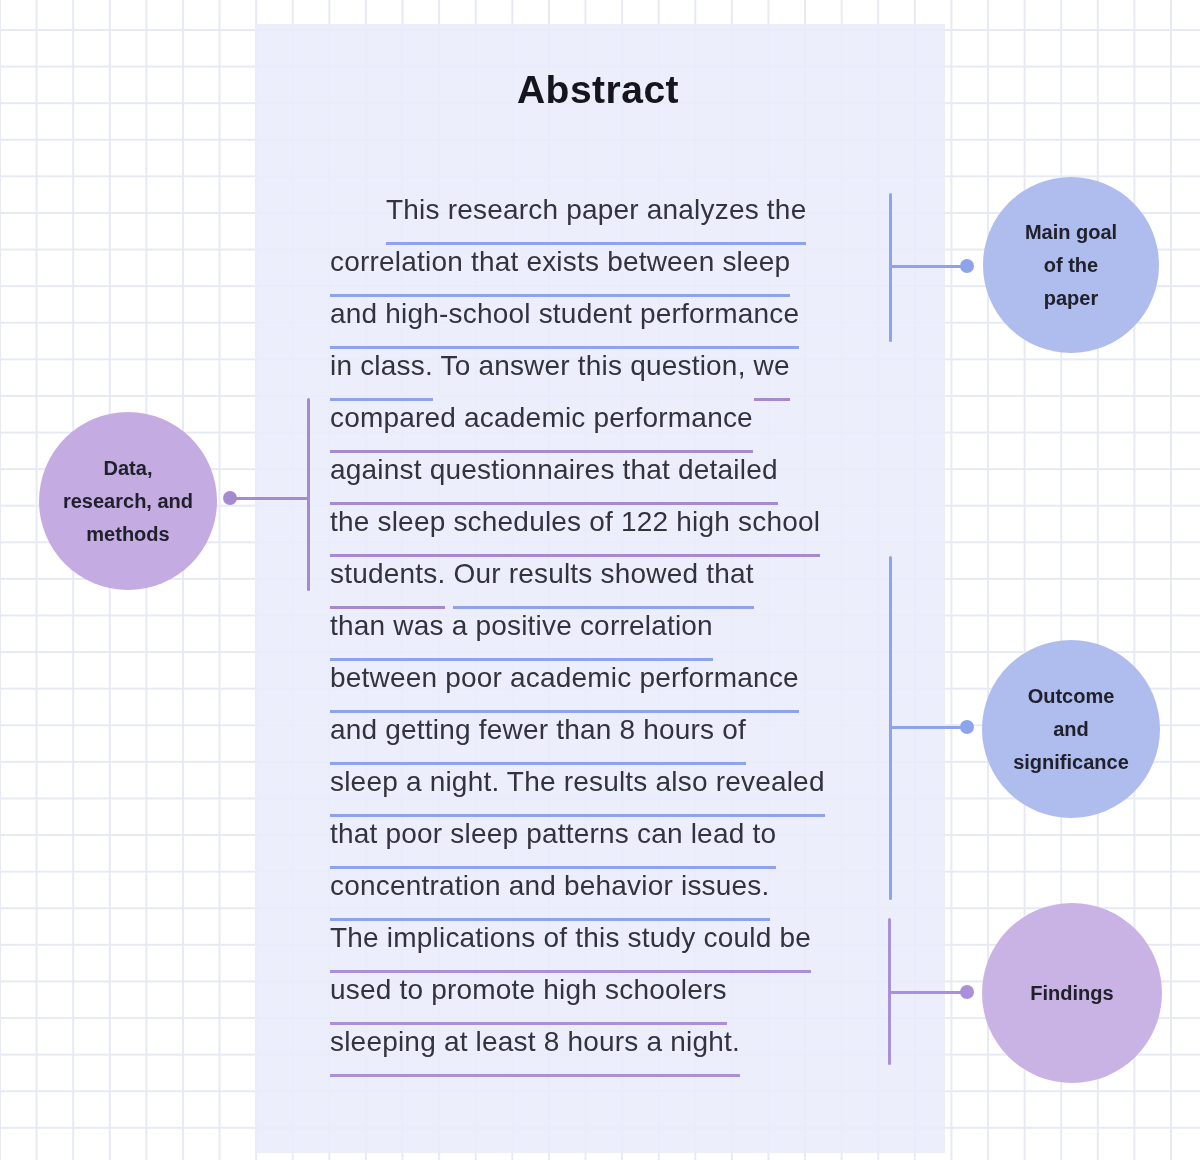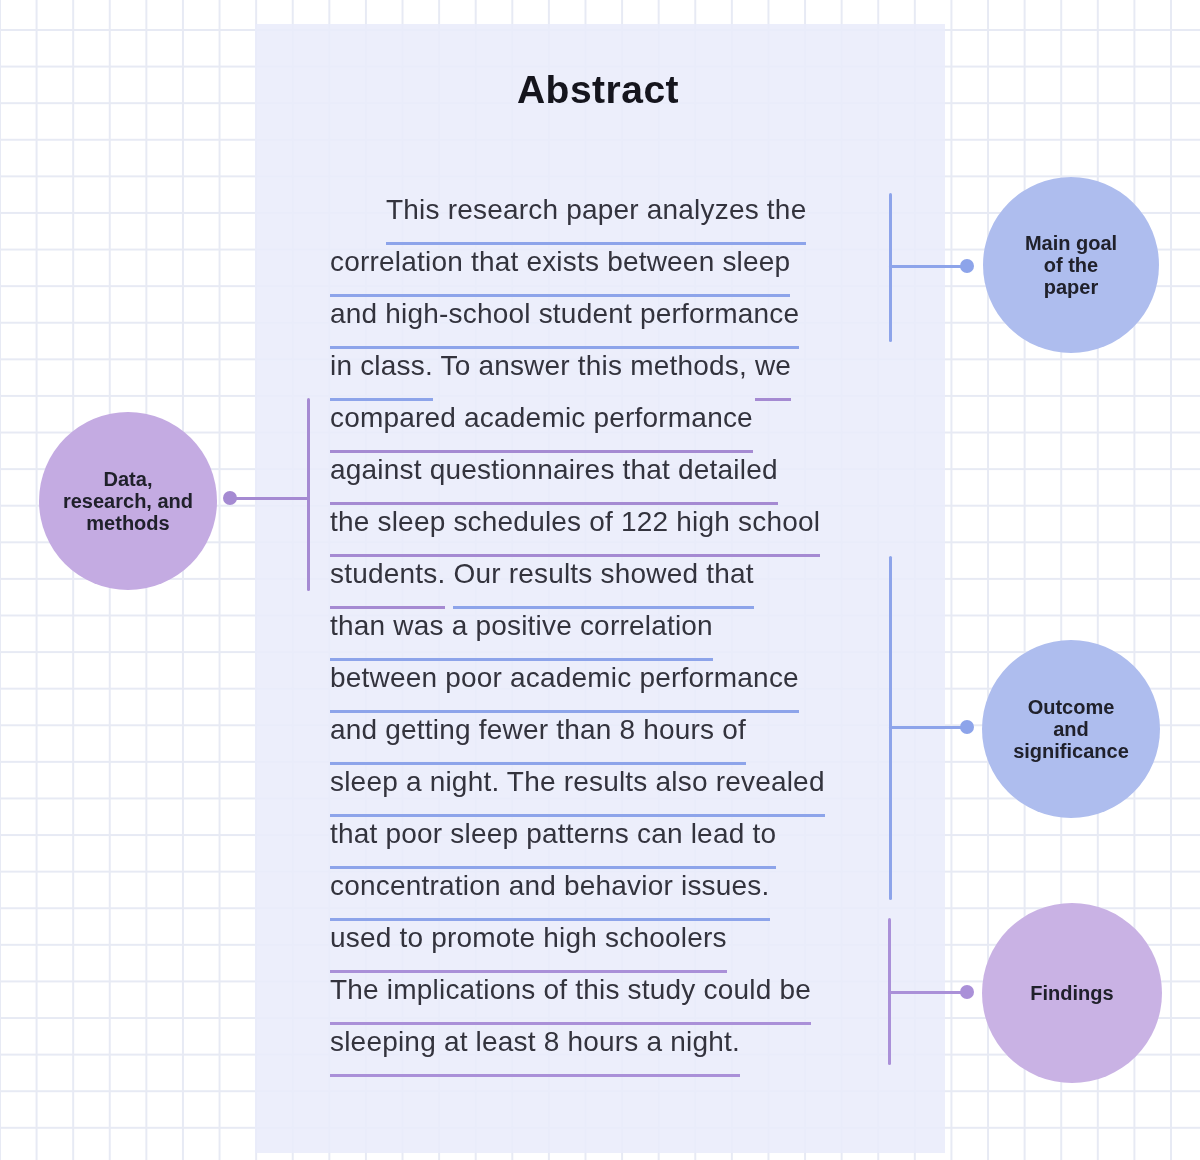--- a/index.html
+++ b/index.html
@@ -60,52 +60,52 @@
   .c-goal{background:var(--c-goal);}
   .c-methods{background:var(--c-methods);}
   .c-findings{background:var(--c-findings);}
   .circle{
     position:absolute;
     border-radius:50%;
     display:flex;align-items:center;justify-content:center;
     text-align:center;
   }
   .circle .label{
-    font-size:20px;font-weight:700;line-height:22px;
+    font-size:20px;font-weight:700;line-height:33px;
     color:#20212b;white-space:pre-line;
   }
   .circle-goal{left:983px;top:177px;width:176px;height:176px;}
   .circle-outcome{left:982px;top:640px;width:178px;height:178px;}
   .circle-findings{left:982px;top:903px;width:180px;height:180px;text-align:center;}
   .circle-methods{left:39px;top:412px;width:178px;height:178px;}
 </style>
 </head>
 <body>
 
 <div class="panel"></div>
 
 <h1 class="title">Abstract</h1>
 
 <div class="textblock">
     <div class="text-line indent"><span class="seg seg-goal">This research paper analyzes the</span></div>
     <div class="text-line"><span class="seg seg-goal">correlation that exists between sleep</span></div>
     <div class="text-line"><span class="seg seg-goal">and high-school student performance</span></div>
-    <div class="text-line"><span class="seg seg-goal">in class.</span><span class="seg seg-plain"> To answer this methods, </span><span class="seg seg-methods">we</span></div>
+    <div class="text-line"><span class="seg seg-goal">in class.</span><span class="seg seg-plain"> To answer this question, </span><span class="seg seg-methods">we</span></div>
     <div class="text-line"><span class="seg seg-methods">compared academic performance</span></div>
     <div class="text-line"><span class="seg seg-methods">against questionnaires that detailed</span></div>
     <div class="text-line"><span class="seg seg-methods">the sleep schedules of 122 high school</span></div>
     <div class="text-line"><span class="seg seg-methods">students.</span><span class="seg seg-plain"> </span><span class="seg seg-outcome">Our results showed that</span></div>
     <div class="text-line"><span class="seg seg-outcome">than was a positive correlation</span></div>
     <div class="text-line"><span class="seg seg-outcome">between poor academic performance</span></div>
     <div class="text-line"><span class="seg seg-outcome">and getting fewer than 8 hours of</span></div>
     <div class="text-line"><span class="seg seg-outcome">sleep a night. The results also revealed</span></div>
     <div class="text-line"><span class="seg seg-outcome">that poor sleep patterns can lead to</span></div>
     <div class="text-line"><span class="seg seg-outcome">concentration and behavior issues.</span></div>
+    <div class="text-line"><span class="seg seg-findings">The implications of this study could be</span></div>
     <div class="text-line"><span class="seg seg-findings">used to promote high schoolers</span></div>
-    <div class="text-line"><span class="seg seg-findings">The implications of this study could be</span></div>
     <div class="text-line"><span class="seg seg-findings">sleeping at least 8 hours a night.</span></div>
   </div>
 
 <div class="vline c-goal" style="left:889px;top:193px;height:149px;"></div>
 <div class="hline c-goal" style="left:889px;top:265px;width:75px;"></div>
 <div class="dot c-goal" style="left:960px;top:259px;"></div>
 <div class="circle circle-goal" style="background: rgb(174, 189, 238);">
   <div class="label">Main goal
 of the
 paper</div>

